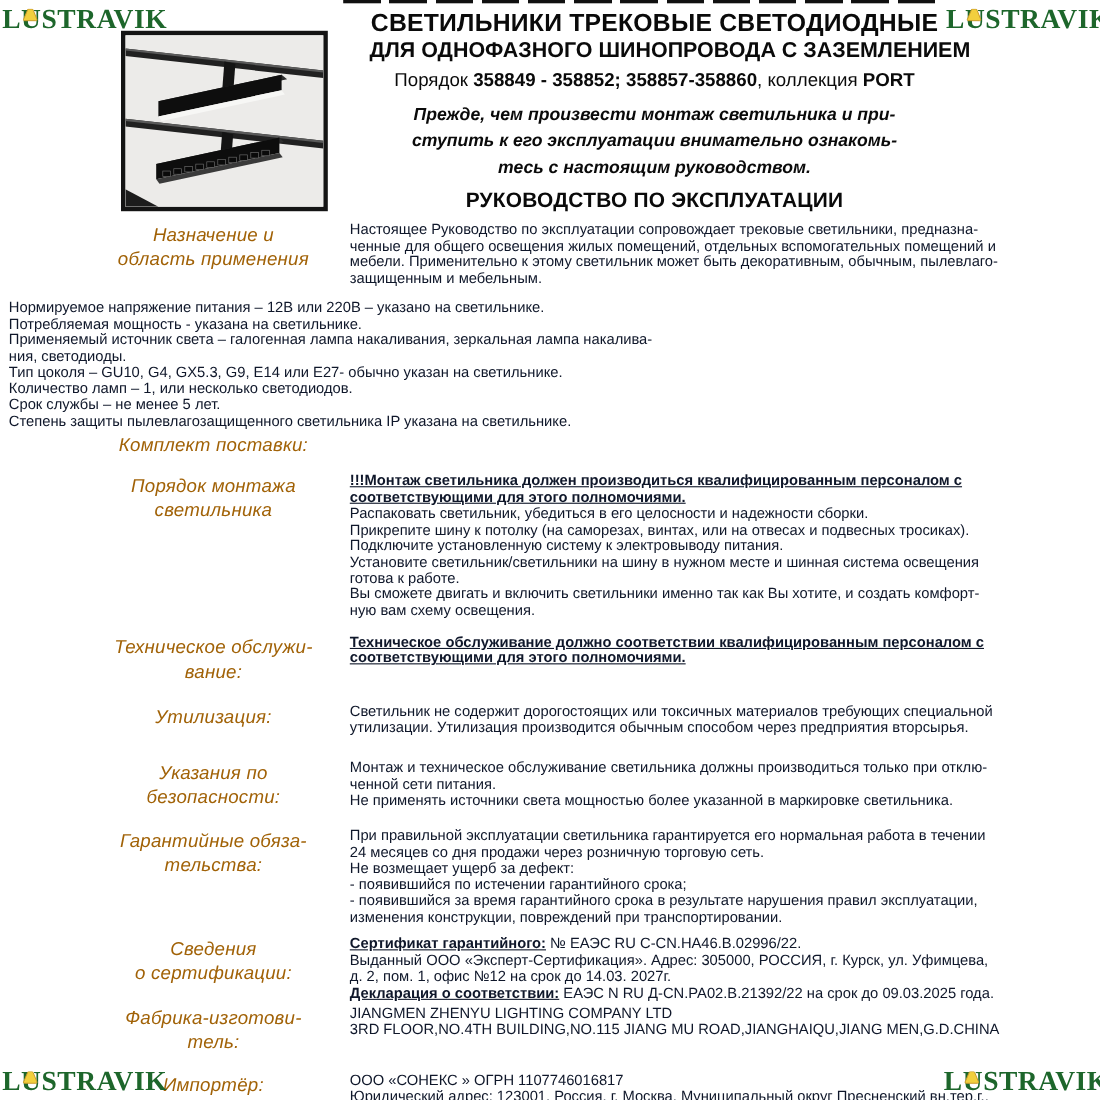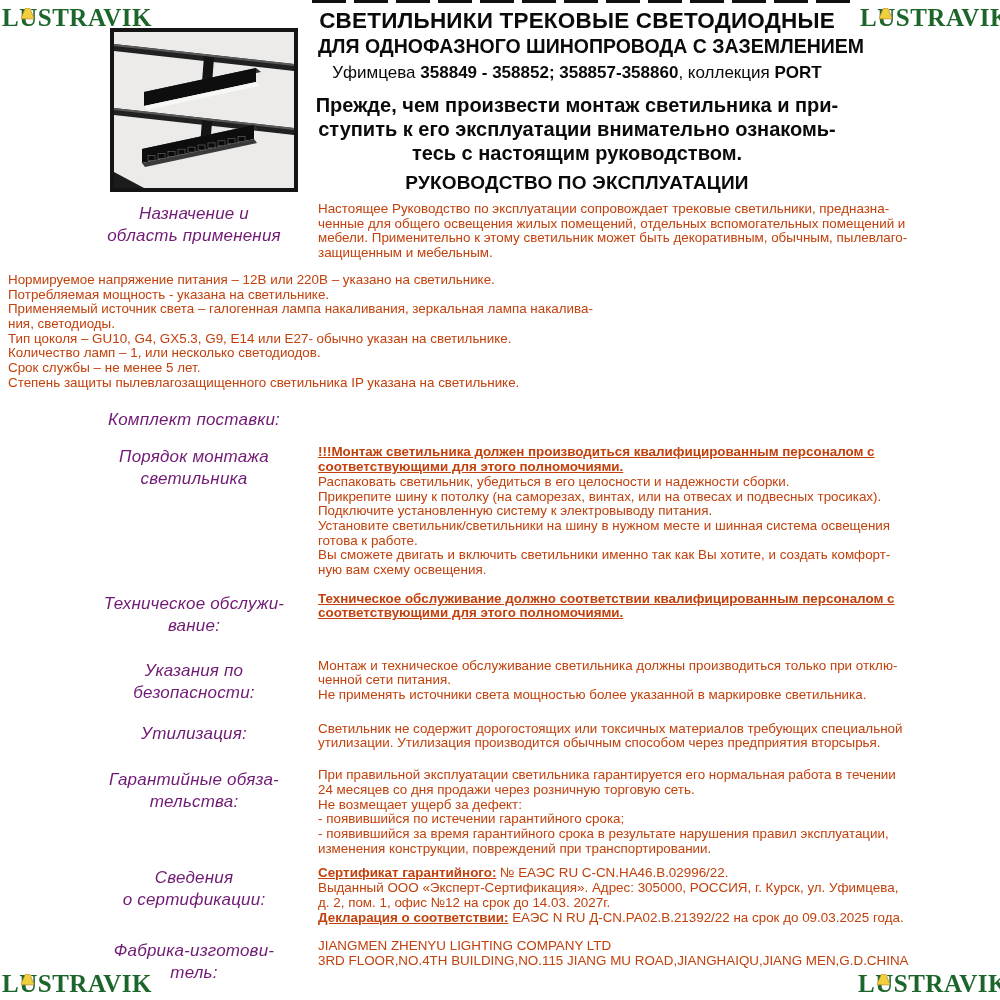--- a/index.html
+++ b/index.html
@@ -30,50 +30,50 @@
   .logo-br { left:858px; top:971px; }
 
   
   .photo-frame {
     position:absolute; left:110px; top:28px; width:188px; height:164px;
     border:4px solid #141414; box-sizing:border-box; background:#ecebe9; z-index:2;
   }
   .photo-frame svg { display:block; }
 
   
-  .hdr { position:absolute; left:277px; top:8px; width:600px; text-align:center; color:#0a0a0a; z-index:1; }
+  .hdr { position:absolute; left:295px; top:8px; width:600px; text-align:center; color:#0a0a0a; z-index:1; }
   .hdr .t1 { font-size:22.5px; line-height:25px; font-weight:bold; letter-spacing:.2px; }
   .hdr .t2 { font-size:19.5px; line-height:22px; font-weight:bold; margin-top:2px;padding-left:28px; }
   .hdr .arts { font-size:17px; line-height:20px; margin-top:6px; }
   .hdr .arts b { font-weight:bold; }
   .hdr .notice {
-    font-size:20px; line-height:24px; font-weight:bold; 
+    font-size:16px; line-height:24px; font-weight:bold; font-style:italic;
     margin-top:10px; white-space:pre-line;
   }
   .hdr .manual { font-size:19px; line-height:24px; font-weight:bold; margin-top:6px; letter-spacing:.2px; }
 
   
   #sections { position:absolute; left:0; top:200px; width:1000px; }
   .section { display:flex; align-items:flex-start; }
   .sec-label {
     width:232px; margin-left:78px; flex:none; text-align:center;
     font-style:italic; font-size:17px; line-height:22px; letter-spacing:.2px;
-    white-space:pre-line; color:#701a75; padding-top:1px;
+    white-space:pre-line; color:#a16207; padding-top:1px;
   }
   .sec-body {
     width:676px; margin-left:8px; flex:none;
-    font-size:13.4px; line-height:14.7px; white-space:pre-line; color:#c2410c;
+    font-size:13.4px; line-height:14.7px; white-space:pre-line; color:#0f172a;
   }
   .seg { font-weight:normal; }
   .seg.bold { font-weight:bold;text-decoration:underline; }
 
-  .s0{margin-top:2px}  .s1{margin-top:12px} .s2{margin-top:18px}
+  .s0{margin-top:2px}  .s1{margin-top:12px} .s2{margin-top:3px}
   .s3{margin-top:14px} .s4{margin-top:14px} .s5{margin-top:22px}
   .s6{margin-top:18px} .s7{margin-top:17px} .s8{margin-top:10px}
-  .s9{margin-top:14px} .s10{margin-top:16px}
+  .s9{margin-top:4px} .s10{margin-top:16px}
 </style>
 </head>
 <body style="--wm-color: #1d662b;">
 
 <div class="artifact"></div>
 
 <div class="logo logo-tl"><span>L</span><span class="u-wrap"><span>U</span><svg class="lamp-svg" width="15" height="12" viewBox="0 0 15 12">
         <path d="M5 1.2 Q5 .2 6 .2 L9 .2 Q10 .2 10.2 1.2 L13.6 9.6 Q14 10.8 12.6 10.8 L2.4 10.8 Q1 10.8 1.4 9.6 Z" fill="#f2cf3e" stroke="#c99a2b" stroke-width="0.9"></path>
       </svg></span><span>STRAVIK</span></div>
 
@@ -131,21 +131,21 @@
       </g>
     </g>
 
     <polygon points="0,140 30,156 0,156" fill="#1c1c1c"></polygon>
   </svg>
 </div>
 
 <div class="hdr">
   <div class="t1">СВЕТИЛЬНИКИ ТРЕКОВЫЕ СВЕТОДИОДНЫЕ</div>
   <div class="t2">ДЛЯ ОДНОФАЗНОГО ШИНОПРОВОДА С ЗАЗЕМЛЕНИЕМ</div>
-  <div class="arts"><span>Уфимцева </span><b>358849 - 358852; 358857-358860</b><span>, коллекция </span><b>PORT</b></div>
+  <div class="arts"><span>Порядок </span><b>358849 - 358852; 358857-358860</b><span>, коллекция </span><b>PORT</b></div>
   <div class="notice">Прежде, чем произвести монтаж светильника и при-
 ступить к его эксплуатации внимательно ознакомь-
 тесь с настоящим руководством.</div>
   <div class="manual">РУКОВОДСТВО ПО ЭКСПЛУАТАЦИИ</div>
 </div>
 
 <div id="sections">
     <div class="section s0">
       <div class="sec-label">Назначение и
 область применения</div>
@@ -179,31 +179,31 @@
 готова к работе.
 Вы сможете двигать и включить светильники именно так как Вы хотите, и создать комфорт-
 ную вам схему освещения.</span></div>
     </div>
     <div class="section s4">
       <div class="sec-label">Техническое обслужи-
 вание:</div>
       <div class="sec-body"><span class="seg bold">Техническое обслуживание должно соответствии квалифицированным персоналом с
 соответствующими для этого полномочиями.</span></div>
     </div>
+    <div class="section s6">
+      <div class="sec-label">Утилизация:</div>
+      <div class="sec-body"><span class="seg">Светильник не содержит дорогостоящих или токсичных материалов требующих специальной
+утилизации. Утилизация производится обычным способом через предприятия вторсырья.</span></div>
+    </div>
     <div class="section s5">
       <div class="sec-label">Указания по
 безопасности:</div>
       <div class="sec-body"><span class="seg">Монтаж и техническое обслуживание светильника должны производиться только при отклю-
 ченной сети питания.
 Не применять источники света мощностью более указанной в маркировке светильника.</span></div>
-    </div>
-    <div class="section s6">
-      <div class="sec-label">Утилизация:</div>
-      <div class="sec-body"><span class="seg">Светильник не содержит дорогостоящих или токсичных материалов требующих специальной
-утилизации. Утилизация производится обычным способом через предприятия вторсырья.</span></div>
     </div>
     <div class="section s7">
       <div class="sec-label">Гарантийные обяза-
 тельства:</div>
       <div class="sec-body"><span class="seg">При правильной эксплуатации светильника гарантируется его нормальная работа в течении
 24 месяцев со дня продажи через розничную торговую сеть.
 Не возмещает ущерб за дефект:
 - появившийся по истечении гарантийного срока;
 - появившийся за время гарантийного срока в результате нарушения правил эксплуатации,
 изменения конструкции, повреждений при транспортировании.</span></div>

